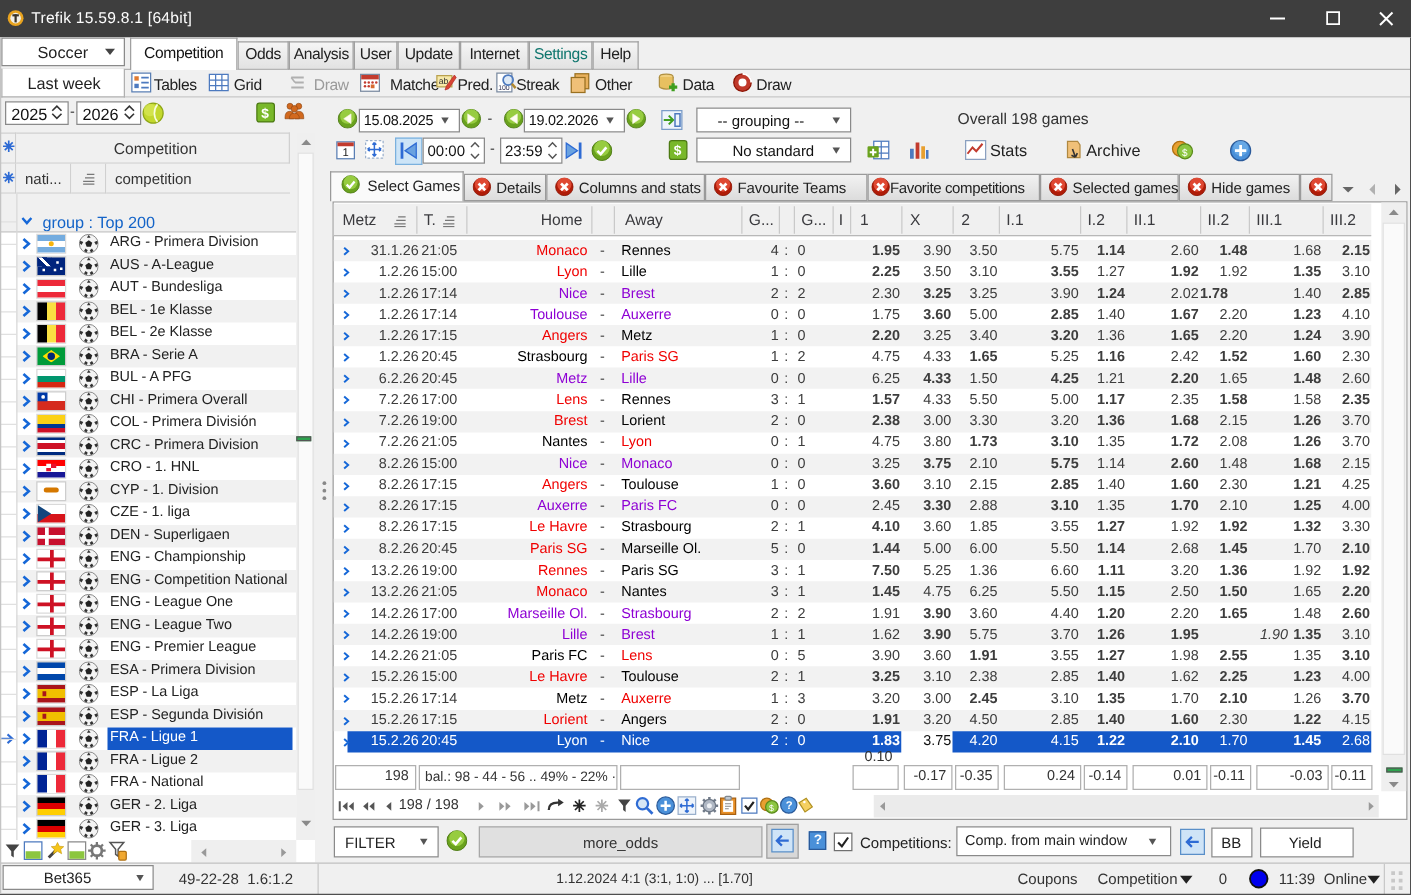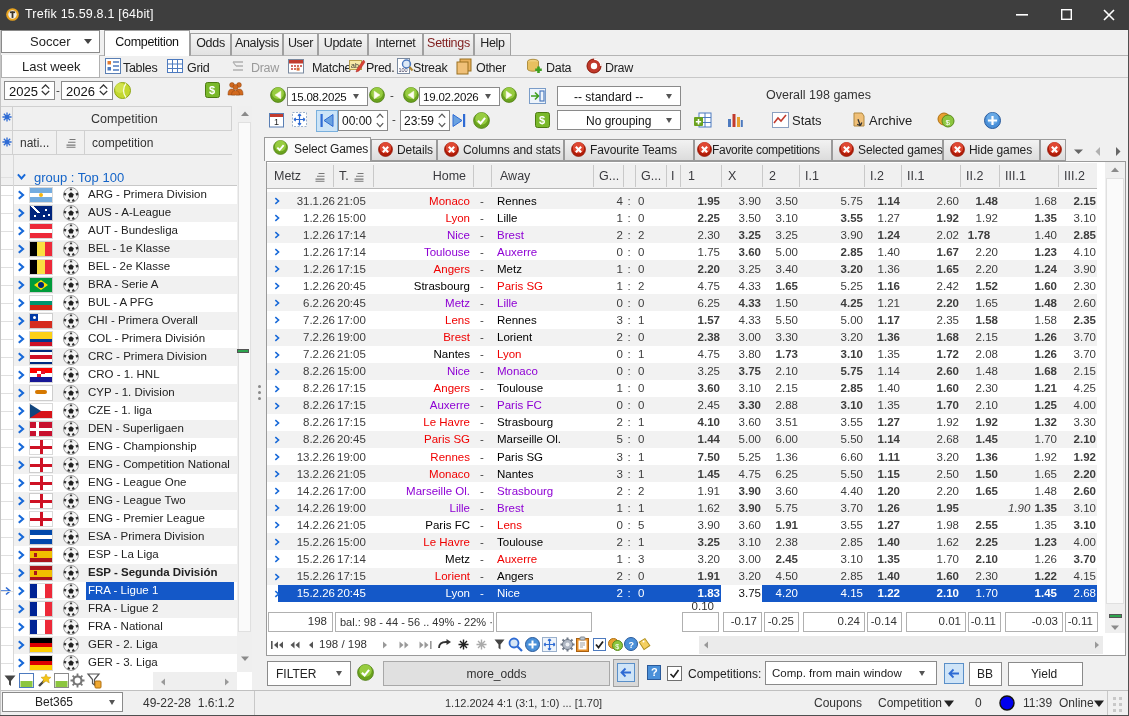--- a/index.html
+++ b/index.html
@@ -85,21 +85,21 @@
 <div class="t" style="left:190px;top:36px;width:41px;text-align:center;font-size:12.5px;letter-spacing:-0.3px;color:#222;">Odds</div>
 <div class="ab" style="left:231px;top:33px;width:52px;height:23px;background:linear-gradient(#f5f5f5,#e2e2e2);border:1px solid #a0a0a0;border-bottom:1px solid #b4b4b4;"></div>
 <div class="t" style="left:231px;top:36px;width:52px;text-align:center;font-size:12.5px;letter-spacing:-0.3px;color:#222;">Analysis</div>
 <div class="ab" style="left:283px;top:33px;width:35px;height:23px;background:linear-gradient(#f5f5f5,#e2e2e2);border:1px solid #a0a0a0;border-bottom:1px solid #b4b4b4;"></div>
 <div class="t" style="left:283px;top:36px;width:35px;text-align:center;font-size:12.5px;letter-spacing:-0.3px;color:#222;">User</div>
 <div class="ab" style="left:318px;top:33px;width:50px;height:23px;background:linear-gradient(#f5f5f5,#e2e2e2);border:1px solid #a0a0a0;border-bottom:1px solid #b4b4b4;"></div>
 <div class="t" style="left:318px;top:36px;width:50px;text-align:center;font-size:12.5px;letter-spacing:-0.3px;color:#222;">Update</div>
 <div class="ab" style="left:368px;top:33px;width:55px;height:23px;background:linear-gradient(#f5f5f5,#e2e2e2);border:1px solid #a0a0a0;border-bottom:1px solid #b4b4b4;"></div>
 <div class="t" style="left:368px;top:36px;width:55px;text-align:center;font-size:12.5px;letter-spacing:-0.3px;color:#222;">Internet</div>
 <div class="ab" style="left:423px;top:33px;width:51px;height:23px;background:linear-gradient(#f5f5f5,#e2e2e2);border:1px solid #a0a0a0;border-bottom:1px solid #b4b4b4;"></div>
-<div class="t" style="left:423px;top:36px;width:51px;text-align:center;font-size:12.5px;letter-spacing:-0.3px;color:#7f1d1d;">Settings</div>
+<div class="t" style="left:423px;top:36px;width:51px;text-align:center;font-size:12.5px;letter-spacing:-0.3px;color:#0f766e;">Settings</div>
 <div class="ab" style="left:474px;top:33px;width:37px;height:23px;background:linear-gradient(#f5f5f5,#e2e2e2);border:1px solid #a0a0a0;border-bottom:1px solid #b4b4b4;"></div>
 <div class="t" style="left:474px;top:36px;width:37px;text-align:center;font-size:12.5px;letter-spacing:-0.3px;color:#222;">Help</div>
 <div class="ab" style="left:0px;top:56px;width:1129px;height:22px;background:#f0f0f0;border-bottom:1px solid #c8c8c8;"></div>
 <div class="ab" style="left:1px;top:55px;width:99px;height:23px;background:#fff;border:1px solid #b0b0b0;border-top:none;"></div>
 <div class="t" style="left:22px;top:59px;font-size:13px;color:#222;">Last week</div>
 <svg class="ic" style="left:105px;top:58px" width="16" height="16">
     <rect x="0.5" y="0.5" width="15" height="15" fill="#fff" stroke="#5a7fb4"></rect>
     <rect x="2.5" y="3" width="3.5" height="3.5" fill="#e07a30"></rect>
     <rect x="2.5" y="9" width="3.5" height="3.5" fill="#4d7abf"></rect>
     <g stroke="#4d7abf" stroke-width="1.4">
@@ -221,21 +221,21 @@
   </svg>
 <div class="ab" style="left:85px;top:131px;width:147px;height:24px;background:#f0f0f0;border-bottom:1px solid #d0d0d0;"></div>
 <div class="t" style="left:92px;top:136px;font-size:12px;color:#333;">competition</div>
 <div class="ab" style="left:0px;top:155px;width:237px;height:31px;background:#f0f0f0;"></div>
 <div class="ab" style="left:0px;top:186px;width:237px;height:486px;background:#fff;"></div>
 <svg class="ic" style="left:17px;top:172px" width="9" height="9" viewBox="0 0 10 12">
     <g transform="rotate(90 5 6)">
       <use href="#chev"></use>
     </g>
   </svg>
-<div class="t" style="left:34px;top:170px;font-size:13px;color:#1464c8;">group : Top 100</div>
+<div class="t" style="left:34px;top:170px;font-size:13px;color:#1464c8;">group : Top 200</div>
 <div class="ab" style="left:0px;top:185px;width:237px;height:1px;background:#c8c8c8;"></div>
 <svg class="ic" style="left:17px;top:190px" width="8" height="10">
     <use href="#chev"></use>
   </svg>
 <span class="flag" style="left:30px;top:188px;background:linear-gradient(180deg,#74acdf 33%,#fff 33%,#fff 67%,#74acdf 67%);">
     <i class="ab" style="left:9px;top:5px;width:4px;height:4px;border-radius:50%;background:#f6b40e;"></i>
   </span>
 <svg class="ic" style="left:63px;top:187px" width="16" height="16">
     <use href="#ball"></use>
   </svg>
@@ -451,21 +451,21 @@
 <div class="ab" style="left:13px;top:564px;width:224px;height:18px;background:#f1f1f1;"></div>
 <svg class="ic" style="left:17px;top:568px" width="8" height="10">
     <use href="#chev"></use>
   </svg>
 <span class="flag" style="left:30px;top:566px;background:linear-gradient(180deg,#aa151b 25%,#f1bf00 25%,#f1bf00 75%,#aa151b 75%);">
     <i class="ab" style="left:4px;top:5px;width:3px;height:4px;background:#aa151b;"></i>
   </span>
 <svg class="ic" style="left:63px;top:565px" width="16" height="16">
     <use href="#ball"></use>
   </svg>
-<div class="t" style="left:88px;top:566px;font-size:11.5px;color:#222;font-weight:bold;">ESP - Segunda División</div>
+<div class="t" style="left:88px;top:566px;font-size:11.5px;color:#222;">ESP - Segunda División</div>
 <svg class="ic" style="left:17px;top:586px" width="8" height="10">
     <use href="#chev"></use>
   </svg>
 <span class="flag" style="left:30px;top:584px;background:linear-gradient(90deg,#002395 33%,#fff 33%,#fff 67%,#ed2939 67%);"></span>
 <svg class="ic" style="left:63px;top:583px" width="16" height="16">
     <use href="#ball"></use>
   </svg>
 <div class="ab" style="left:86px;top:582px;width:148px;height:18px;background:#1458c8;"></div>
 <div class="t" style="left:88px;top:584px;font-size:11.5px;color:#fff;">FRA - Ligue 1</div>
 <svg class="ic" style="left:1px;top:586px" width="11" height="10">
@@ -597,21 +597,21 @@
 <div class="carr" style="left:485px;top:94px;border-left-width:3.5px;border-right-width:3.5px;"></div>
 <svg class="ic" style="left:501px;top:87px" width="16" height="16">
     <use href="#garrR"></use>
   </svg>
 <svg class="ic" style="left:529px;top:88px" width="17" height="16">
     <rect x="0.5" y="0.5" width="16" height="15" fill="#eef4fb" stroke="#7a9cc8"></rect>
     <path d="M2 8 H9 M6 4.5 L9.5 8 L6 11.5" stroke="#3f9e1f" stroke-width="1.6" fill="none"></path>
     <rect x="11" y="3" width="4" height="10" fill="none" stroke="#4d7abf" stroke-width="1.2"></rect>
   </svg>
 <div class="ab" style="left:557px;top:86px;width:124px;height:20px;background:#fff;border:1px solid #8a8a8a;"></div>
-<div class="t" style="left:574px;top:90px;font-size:12px;color:#111;">-- standard --</div>
+<div class="t" style="left:574px;top:90px;font-size:12px;color:#111;">-- grouping --</div>
 <div class="carr" style="left:666px;top:94px;border-left-width:3.5px;border-right-width:3.5px;"></div>
 <div class="t" style="left:766px;top:88px;font-size:12.5px;color:#333;">Overall 198 games</div>
 <svg class="ic" style="left:269px;top:112px" width="15" height="16">
     <rect x="0.5" y="1.5" width="14" height="13.5" fill="#fff" stroke="#5a7fb4"></rect>
     <rect x="1" y="2" width="13" height="3" fill="#c23b2e"></rect>
     <text x="5" y="13" font-size="9" fill="#222" font-family="Liberation Sans">1</text>
   </svg>
 <svg class="ic" style="left:292px;top:112px" width="15" height="15">
     <rect x="0.5" y="0.5" width="14" height="14" fill="#fff" stroke="#9ab0cc" stroke-dasharray="2 1.5"></rect>
     <g stroke="#2e6bd4" stroke-width="1.2">
@@ -645,21 +645,21 @@
     <rect x="11" y="0" width="2.2" height="13" fill="#2e6bd4"></rect>
   </svg>
 <svg class="ic" style="left:473px;top:112px" width="17" height="17">
     <use href="#gchk"></use>
   </svg>
 <svg class="ic" style="left:535px;top:112px" width="15" height="16">
     <rect x="0.5" y="0.5" width="14" height="15" rx="2" fill="#79b82a" stroke="#4c7a12"></rect>
     <text x="4" y="12" font-size="11" font-weight="bold" fill="#fff" font-family="Liberation Sans">$</text>
   </svg>
 <div class="ab" style="left:557px;top:110px;width:124px;height:20px;background:#fff;border:1px solid #8a8a8a;"></div>
-<div class="t" style="left:586px;top:114px;font-size:12px;color:#111;">No grouping</div>
+<div class="t" style="left:586px;top:114px;font-size:12px;color:#111;">No standard</div>
 <div class="carr" style="left:666px;top:118px;border-left-width:3.5px;border-right-width:3.5px;"></div>
 <svg class="ic" style="left:694px;top:112px" width="18" height="16">
     <rect x="5" y="1" width="12" height="14" fill="#fff" stroke="#4d7abf"></rect>
     <path d="M11 1 V15 M5 5.5 H17 M5 10.5 H17" stroke="#4d7abf" stroke-width="1"></path>
     <rect x="0" y="5" width="9" height="9" fill="#6aa21e" rx="1"></rect>
     <path d="M4.5 7 V12.5 M1.8 9.7 H7.2" stroke="#fff" stroke-width="1.6"></path>
   </svg>
 <svg class="ic" style="left:727px;top:111px" width="16" height="17">
     <rect x="1" y="8" width="3" height="8" fill="#4d7abf"></rect>
     <rect x="5.5" y="3" width="3" height="13" fill="#c23b2e"></rect>
@@ -827,21 +827,21 @@
 <div class="t" style="left:497px;top:228.64px;color:#8e00d4;">Brest</div>
 <div class="t" style="left:593px;top:228.64px;width:30px;text-align:right;color:#3d3d3d;">2</div>
 <div class="t" style="left:623px;top:228.64px;width:12px;text-align:center;color:#3d3d3d;">:</div>
 <div class="t" style="left:638px;top:228.64px;color:#3d3d3d;">2</div>
 <div class="t" style="left:680px;top:228.64px;width:40px;text-align:right;color:#3d3d3d;font-weight:normal;">2.30</div>
 <div class="t" style="left:721px;top:228.64px;width:40px;text-align:right;color:#3d3d3d;font-weight:bold;">3.25</div>
 <div class="t" style="left:762px;top:228.64px;width:36px;text-align:right;color:#3d3d3d;font-weight:normal;">3.25</div>
 <div class="t" style="left:799px;top:228.64px;width:64px;text-align:right;color:#3d3d3d;font-weight:normal;">3.90</div>
 <div class="t" style="left:864px;top:228.64px;width:36px;text-align:right;color:#3d3d3d;font-weight:bold;">1.24</div>
 <div class="t" style="left:901px;top:228.64px;width:58px;text-align:right;color:#3d3d3d;font-weight:normal;">2.02</div>
-<div class="t" style="left:960px;top:228.64px;width:38px;text-align:center;color:#3d3d3d;font-weight:bold;">1.78</div>
+<div class="t" style="left:960px;top:228.64px;width:38px;text-align:left;color:#3d3d3d;font-weight:bold;">1.78</div>
 <div class="t" style="left:999px;top:228.64px;width:58px;text-align:right;color:#3d3d3d;font-weight:normal;">1.40</div>
 <div class="t" style="left:1058px;top:228.64px;width:38px;text-align:right;color:#3d3d3d;font-weight:bold;">2.85</div>
 <svg class="ic" style="left:274px;top:248.21px" width="6" height="8">
     <use href="#chev"></use>
   </svg>
 <div class="t" style="left:283px;top:245.71px;width:52px;text-align:right;color:#3d3d3d;">1.2.26</div>
 <div class="t" style="left:337px;top:245.71px;color:#3d3d3d;">17:14</div>
 <div class="t" style="left:373px;top:245.71px;width:97px;text-align:right;color:#8e00d4;">Toulouse</div>
 <div class="t" style="left:473px;top:245.71px;width:18px;text-align:center;color:#3d3d3d;">-</div>
 <div class="t" style="left:497px;top:245.71px;color:#8e00d4;">Auxerre</div>
@@ -1048,21 +1048,21 @@
 <div class="t" style="left:283px;top:416.41px;width:52px;text-align:right;color:#3d3d3d;">8.2.26</div>
 <div class="t" style="left:337px;top:416.41px;color:#3d3d3d;">17:15</div>
 <div class="t" style="left:373px;top:416.41px;width:97px;text-align:right;color:#f00000;">Le Havre</div>
 <div class="t" style="left:473px;top:416.41px;width:18px;text-align:center;color:#3d3d3d;">-</div>
 <div class="t" style="left:497px;top:416.41px;color:#000;">Strasbourg</div>
 <div class="t" style="left:593px;top:416.41px;width:30px;text-align:right;color:#3d3d3d;">2</div>
 <div class="t" style="left:623px;top:416.41px;width:12px;text-align:center;color:#3d3d3d;">:</div>
 <div class="t" style="left:638px;top:416.41px;color:#3d3d3d;">1</div>
 <div class="t" style="left:680px;top:416.41px;width:40px;text-align:right;color:#3d3d3d;font-weight:bold;">4.10</div>
 <div class="t" style="left:721px;top:416.41px;width:40px;text-align:right;color:#3d3d3d;font-weight:normal;">3.60</div>
-<div class="t" style="left:762px;top:416.41px;width:36px;text-align:right;color:#3d3d3d;font-weight:normal;">3.51</div>
+<div class="t" style="left:762px;top:416.41px;width:36px;text-align:right;color:#3d3d3d;font-weight:normal;">1.85</div>
 <div class="t" style="left:799px;top:416.41px;width:64px;text-align:right;color:#3d3d3d;font-weight:normal;">3.55</div>
 <div class="t" style="left:864px;top:416.41px;width:36px;text-align:right;color:#3d3d3d;font-weight:bold;">1.27</div>
 <div class="t" style="left:901px;top:416.41px;width:58px;text-align:right;color:#3d3d3d;font-weight:normal;">1.92</div>
 <div class="t" style="left:960px;top:416.41px;width:38px;text-align:right;color:#3d3d3d;font-weight:bold;">1.92</div>
 <div class="t" style="left:999px;top:416.41px;width:58px;text-align:right;color:#3d3d3d;font-weight:bold;">1.32</div>
 <div class="t" style="left:1058px;top:416.41px;width:38px;text-align:right;color:#3d3d3d;font-weight:normal;">3.30</div>
 <div class="ab" style="left:267px;top:430.98px;width:830px;height:17px;background:#f2f2f2;"></div>
 <svg class="ic" style="left:274px;top:435.98px" width="6" height="8">
     <use href="#chev"></use>
   </svg>
@@ -1272,21 +1272,21 @@
 <div class="ab" style="left:268px;top:612px;width:65px;height:20px;background:#fff;border:1px solid #b0b0b0;"></div>
 <div class="t" style="left:270px;top:615px;width:57px;text-align:right;color:#333;">198</div>
 <div class="ab" style="left:335px;top:612px;width:159px;height:20px;background:#fff;border:1px solid #b0b0b0;"></div>
 <div class="t" style="left:340px;top:616px;font-size:11px;color:#333;">bal.: 98 - 44 - 56 .. 49% - 22% ·</div>
 <div class="ab" style="left:496px;top:612px;width:96px;height:20px;background:#fff;border:1px solid #b0b0b0;"></div>
 <div class="ab" style="left:682px;top:612px;width:37px;height:20px;background:#fff;border:1px solid #b0b0b0;"></div>
 <div class="t" style="left:682px;top:600px;width:32px;text-align:right;color:#333;">0.10</div>
 <div class="ab" style="left:723px;top:612px;width:39px;height:20px;background:#fff;border:1px solid #b0b0b0;"></div>
 <div class="t" style="left:723px;top:615px;width:34px;text-align:right;color:#333;">-0.17</div>
 <div class="ab" style="left:764px;top:612px;width:35px;height:20px;background:#fff;border:1px solid #b0b0b0;"></div>
-<div class="t" style="left:764px;top:615px;width:30px;text-align:right;color:#333;">-0.25</div>
+<div class="t" style="left:764px;top:615px;width:30px;text-align:right;color:#333;">-0.35</div>
 <div class="ab" style="left:803px;top:612px;width:62px;height:20px;background:#fff;border:1px solid #b0b0b0;"></div>
 <div class="t" style="left:803px;top:615px;width:57px;text-align:right;color:#333;">0.24</div>
 <div class="ab" style="left:867px;top:612px;width:35px;height:20px;background:#fff;border:1px solid #b0b0b0;"></div>
 <div class="t" style="left:867px;top:615px;width:30px;text-align:right;color:#333;">-0.14</div>
 <div class="ab" style="left:906px;top:612px;width:60px;height:20px;background:#fff;border:1px solid #b0b0b0;"></div>
 <div class="t" style="left:906px;top:615px;width:55px;text-align:right;color:#333;">0.01</div>
 <div class="ab" style="left:968px;top:612px;width:33px;height:20px;background:#fff;border:1px solid #b0b0b0;"></div>
 <div class="t" style="left:968px;top:615px;width:28px;text-align:right;color:#333;">-0.11</div>
 <div class="ab" style="left:1005px;top:612px;width:58px;height:20px;background:#fff;border:1px solid #b0b0b0;"></div>
 <div class="t" style="left:1005px;top:615px;width:53px;text-align:right;color:#333;">-0.03</div>

